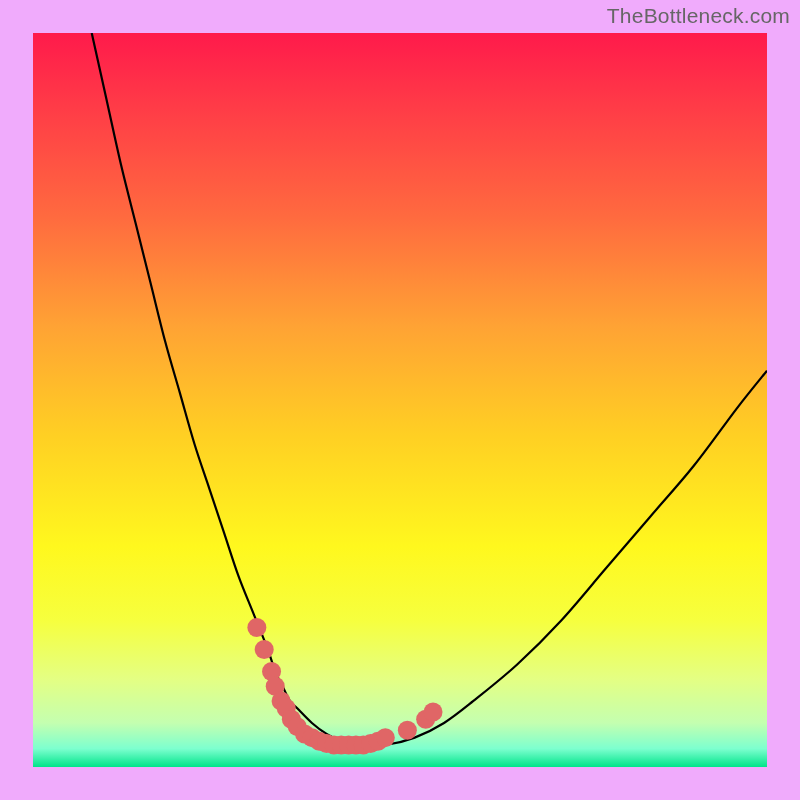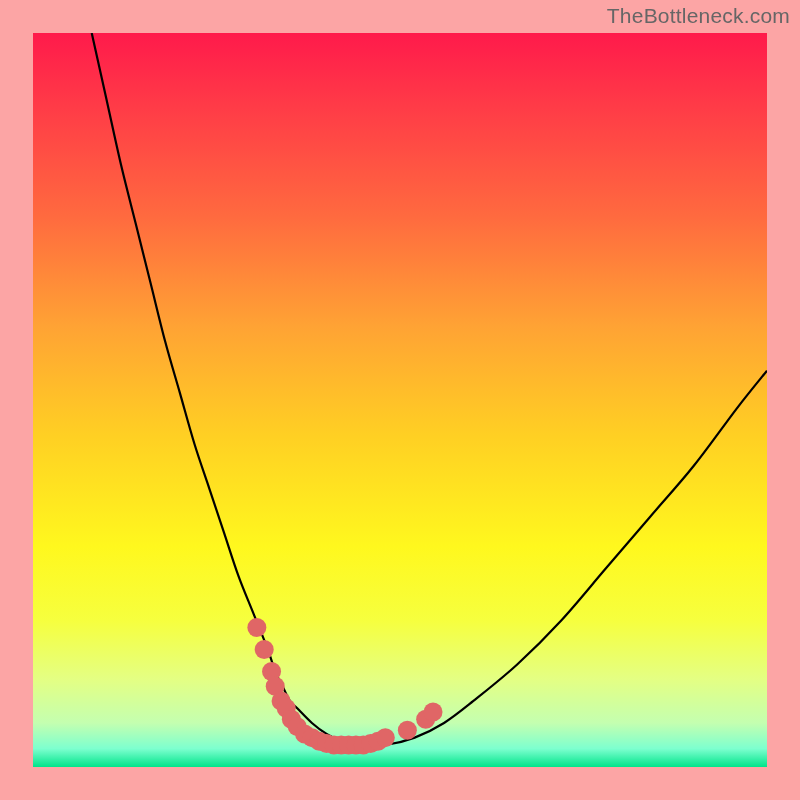--- a/index.html
+++ b/index.html
@@ -10,21 +10,21 @@
     background: #000;
     overflow: hidden;
     font-family: Arial, Helvetica, sans-serif;
   }
   .frame {
     position: absolute;
     top: 0;
     left: 0;
     width: 800px;
     height: 800px;
-    background: #fca5a5;
+    background: #f0abfc;
   }
   .watermark {
     position: absolute;
     top: 4px;
     right: 10px;
     color: #666;
     font-size: 21px;
     font-weight: 500;
     letter-spacing: 0.2px;
     user-select: none;

